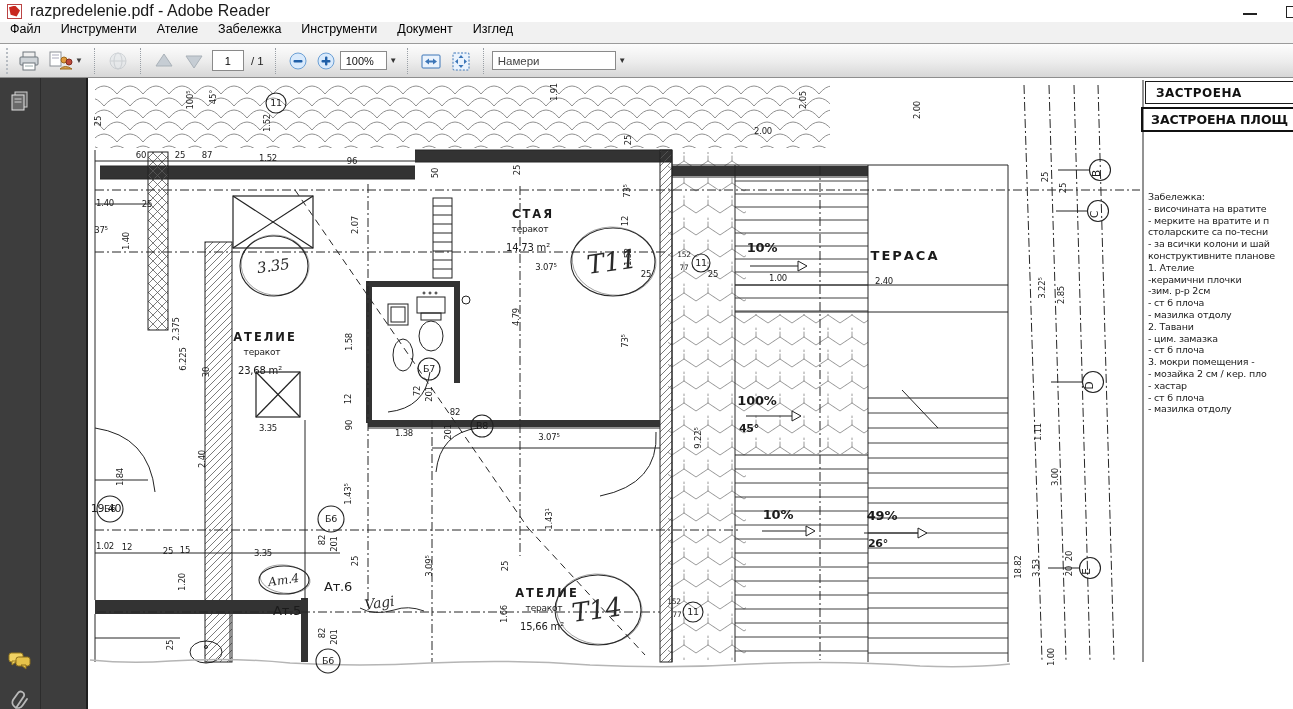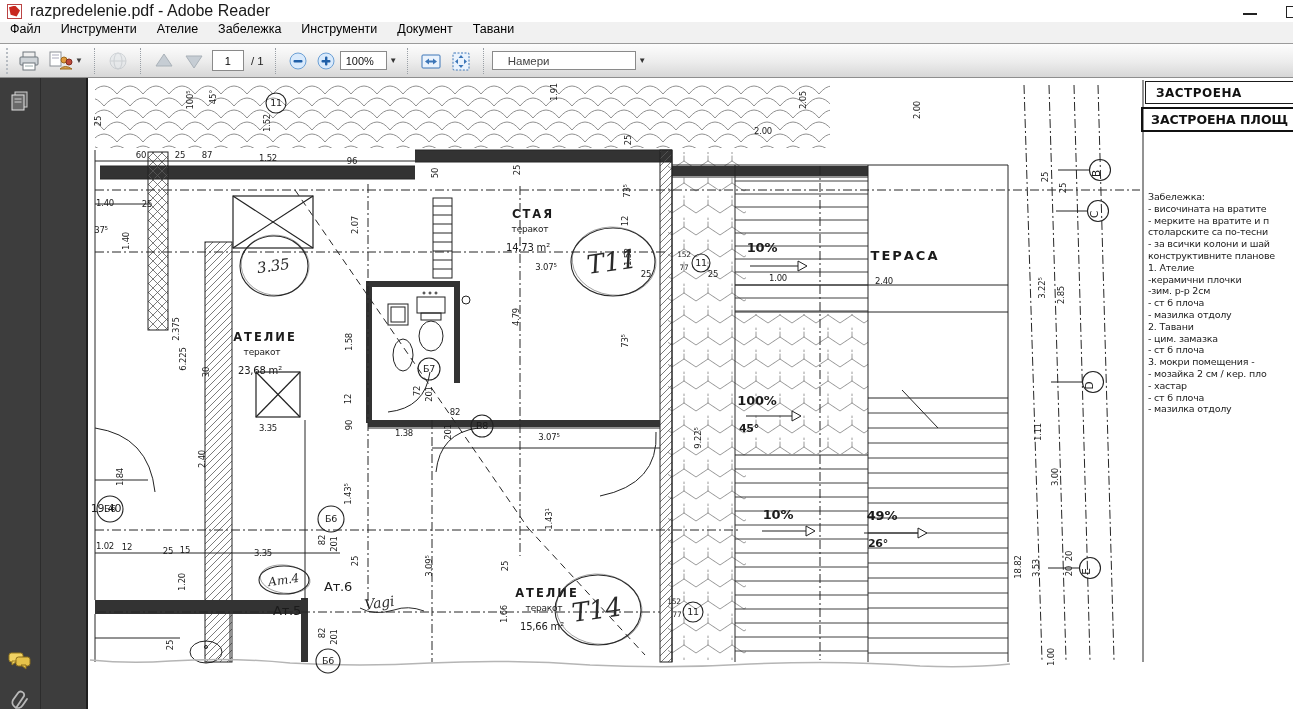--- a/index.html
+++ b/index.html
@@ -25,21 +25,21 @@
   .tb-sep{width:1px;height:26px;border-left:1px dotted #9aa0a6;margin:0 7px;}
   .grip{width:2px;height:26px;border-left:2px dotted #b7bcc2;margin:0 4px 0 6px;}
   .tbtn{height:28px;display:flex;align-items:center;justify-content:center;padding:0 3px;border:1px solid transparent;border-radius:2px;}
   .caret{font-size:8px;color:#444;margin-left:1px;}
   .pagebox{width:26px;height:17px;border:1px solid #8a8a8a;background:#fff;font-size:11px;text-align:center;margin:0 3px;}
   .pagetotal{font-size:11.5px;color:#222;margin:0 4px;}
   .zoombox{width:40px;height:17px;border:1px solid #8a8a8a;background:#fff;font-size:11px;
            display:flex;align-items:center;padding-left:5px;color:#111;}
   .zoomcaret{width:13px;height:19px;display:flex;align-items:center;justify-content:center;font-size:8px;color:#333;}
   .findwrap{display:flex;align-items:center;}
-  .findbox{width:112px;height:17px;border:1px solid #8a8a8a;background:#fff;font-size:11.5px;padding:0 15px;color:#333;}
+  .findbox{width:112px;height:17px;border:1px solid #8a8a8a;background:#fff;font-size:11.5px;padding:0 5px;color:#333;}
   .findbox::placeholder{color:#444;opacity:1;}
   
   .docarea{position:absolute;left:0;top:78px;width:100%;height:631px;background:#3d3d3d;}
   .sidestrip{position:absolute;left:0;top:0;width:40px;height:100%;background:#3d3d3d;border-right:1px solid #2c2c2c;}
   .side-icon{position:absolute;left:7px;width:26px;height:26px;display:flex;align-items:center;justify-content:center;border-radius:3px;}
   .page{position:absolute;left:88px;top:0;width:1205px;height:631px;background:#fff;box-shadow:-2px 0 0 #1f1f1f;}
   .page svg{position:absolute;left:0;top:0;}
   
   .tblock{position:absolute;left:1057px;top:3px;width:300px;font-family:"DejaVu Sans",sans-serif;color:#111;}
   .tb-row1{border:1.5px solid #1a1a1a;height:21px;display:flex;align-items:center;font-size:12px;font-weight:bold;
@@ -67,21 +67,21 @@
   <span class="win-max"></span>
 </div>
 
 <div class="menubar">
   <span>Файл</span>
   <span>Инструменти</span>
   <span>Ателие</span>
   <span>Забележка</span>
   <span>Инструменти</span>
   <span>Документ</span>
-  <span>Тавани</span>
+  <span>Изглед</span>
 </div>
 
 <div class="toolbar">
   <span class="grip"></span>
   <span class="tbtn">
     <svg width="22" height="20">
       <rect x="5" y="1" width="12" height="6" fill="#efefef" stroke="#6f777d"></rect>
       <rect x="2" y="6" width="18" height="8" rx="1" fill="#cfd4d8" stroke="#6f777d"></rect>
       <rect x="5" y="12" width="12" height="7" fill="#fff" stroke="#6f777d"></rect>
       <line x1="7" y1="15" x2="15" y2="15" stroke="#9aa"></line>

